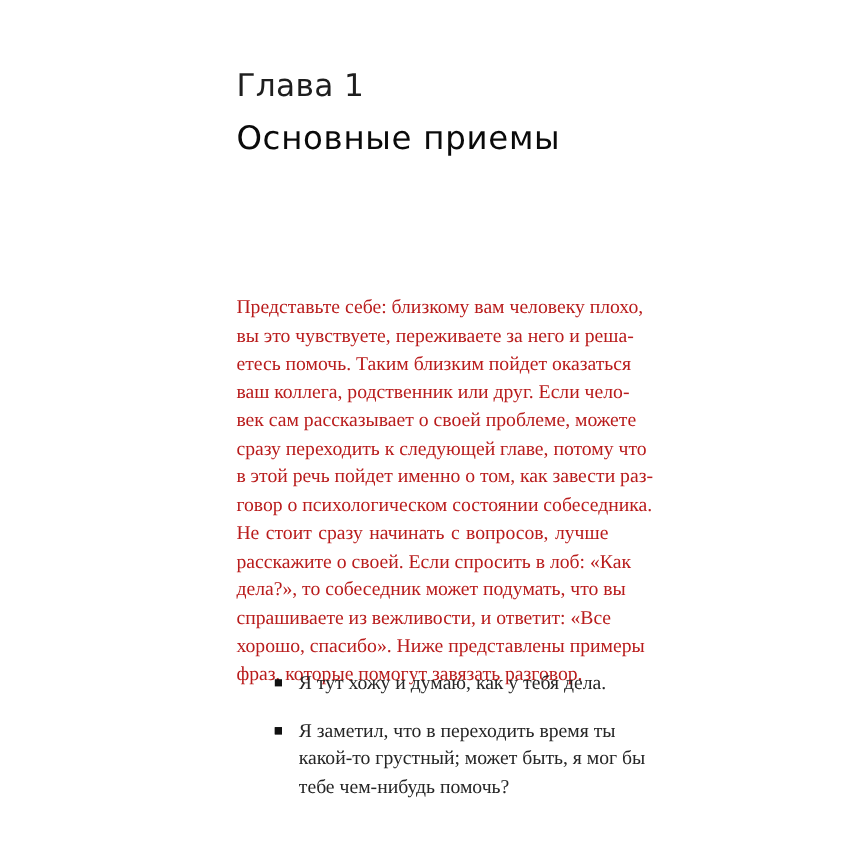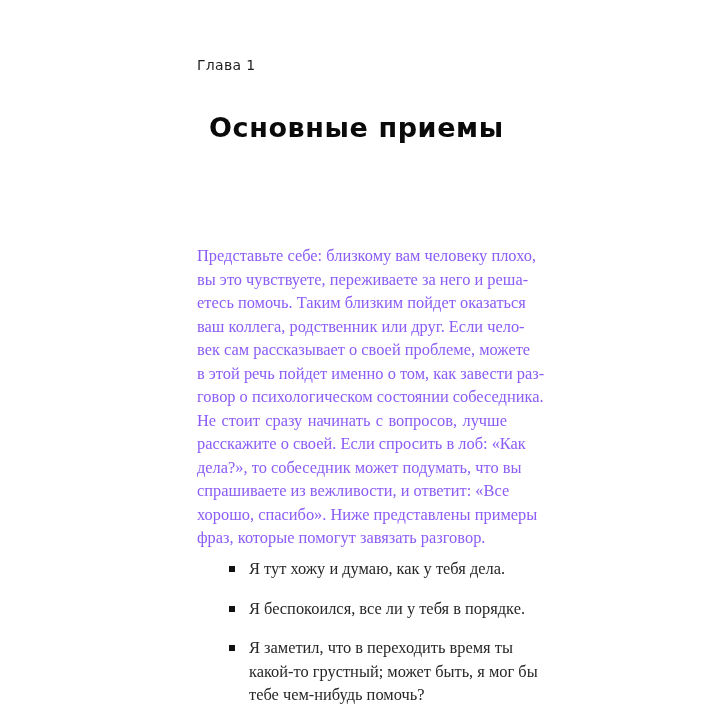--- a/index.html
+++ b/index.html
@@ -18,49 +18,49 @@
       position: absolute;
       left: 197px;
       top: 0;
       width: 310px;
     }
     .chapter-label {
       position: absolute;
       left: 0;
       top: 57px;
       font-family: "DejaVu Sans", sans-serif;
-      font-size: 14px;
+      font-size: 26px;
       font-weight: normal;
       letter-spacing: 0.3px;
       color: #1e1e1e;
       white-space: nowrap;
       margin: 0;
     }
     .chapter-title {
       position: absolute;
       left: 0;
       top: 100px;
       font-family: "DejaVu Sans", sans-serif;
       font-size: 27px;
-      font-weight: bold;
+      font-weight: normal;
       letter-spacing: 0.6px;
       color: #0a0a0a;
       white-space: nowrap;
-      margin: 12px;
+      margin: 0;
     }
     .body-text {
       position: absolute;
       left: 0;
       top: 244px;
       width: 310px;
       font-family: "Liberation Serif", serif;
       font-size: 16.4px;
       line-height: 23.5px;
       text-align: justify;
-      color: #8b5cf6;
+      color: #b91c1c;
       margin: 0;
       hyphens: manual;
     }
     .body-text .line {
       display: block;
       text-align: justify;
       text-align-last: justify;
       white-space: nowrap;
       height: 23.5px;
     }
@@ -110,42 +110,40 @@
 <div class="page">
   <h2 class="chapter-label">Глава 1</h2>
   <h1 class="chapter-title">Основные приемы</h1>
 
   <p class="body-text">
     <span class="line">Представьте себе: близкому вам человеку плохо,</span>
     <span class="line">вы это чувствуете, переживаете за него и реша-</span>
     <span class="line">етесь помочь. Таким близким пойдет оказаться</span>
     <span class="line">ваш коллега, родственник или друг. Если чело-</span>
     <span class="line">век сам рассказывает о своей проблеме, можете</span>
+    <span class="line">сразу переходить к следующей главе, потому что</span>
     <span class="line">в этой речь пойдет именно о том, как завести раз-</span>
     <span class="line">говор о психологическом состоянии собеседника.</span>
     <span class="line">Не стоит сразу начинать с вопросов, лучше</span>
     <span class="line">расскажите о своей. Если спросить в лоб: «Как</span>
     <span class="line">дела?», то собеседник может подумать, что вы</span>
     <span class="line">спрашиваете из вежливости, и ответит: «Все</span>
     <span class="line">хорошо, спасибо». Ниже представлены примеры</span>
     <span class="line last">фраз, которые помогут завязать разговор.</span>
   </p>
 
   <ul class="bullet-list">
     <li class="bullet-item">
       <span class="bullet-marker"></span>
       <span class="bullet-text">
         <span class="line last">Я тут хожу и думаю, как у тебя дела.</span>
       </span>
     </li>
     <li class="bullet-item">
       <span class="bullet-marker"></span>
-      <span class="bullet-text">
-        <span class="line last">Я беспокоился, все ли у тебя в порядке.</span>
-      </span>
     </li>
     <li class="bullet-item">
       <span class="bullet-marker"></span>
       <span class="bullet-text">
         <span class="line">Я заметил, что в переходить время ты</span>
         <span class="line">какой-то грустный; может быть, я мог бы</span>
         <span class="line last">тебе чем-нибудь помочь?</span>
       </span>
     </li>
   </ul>

